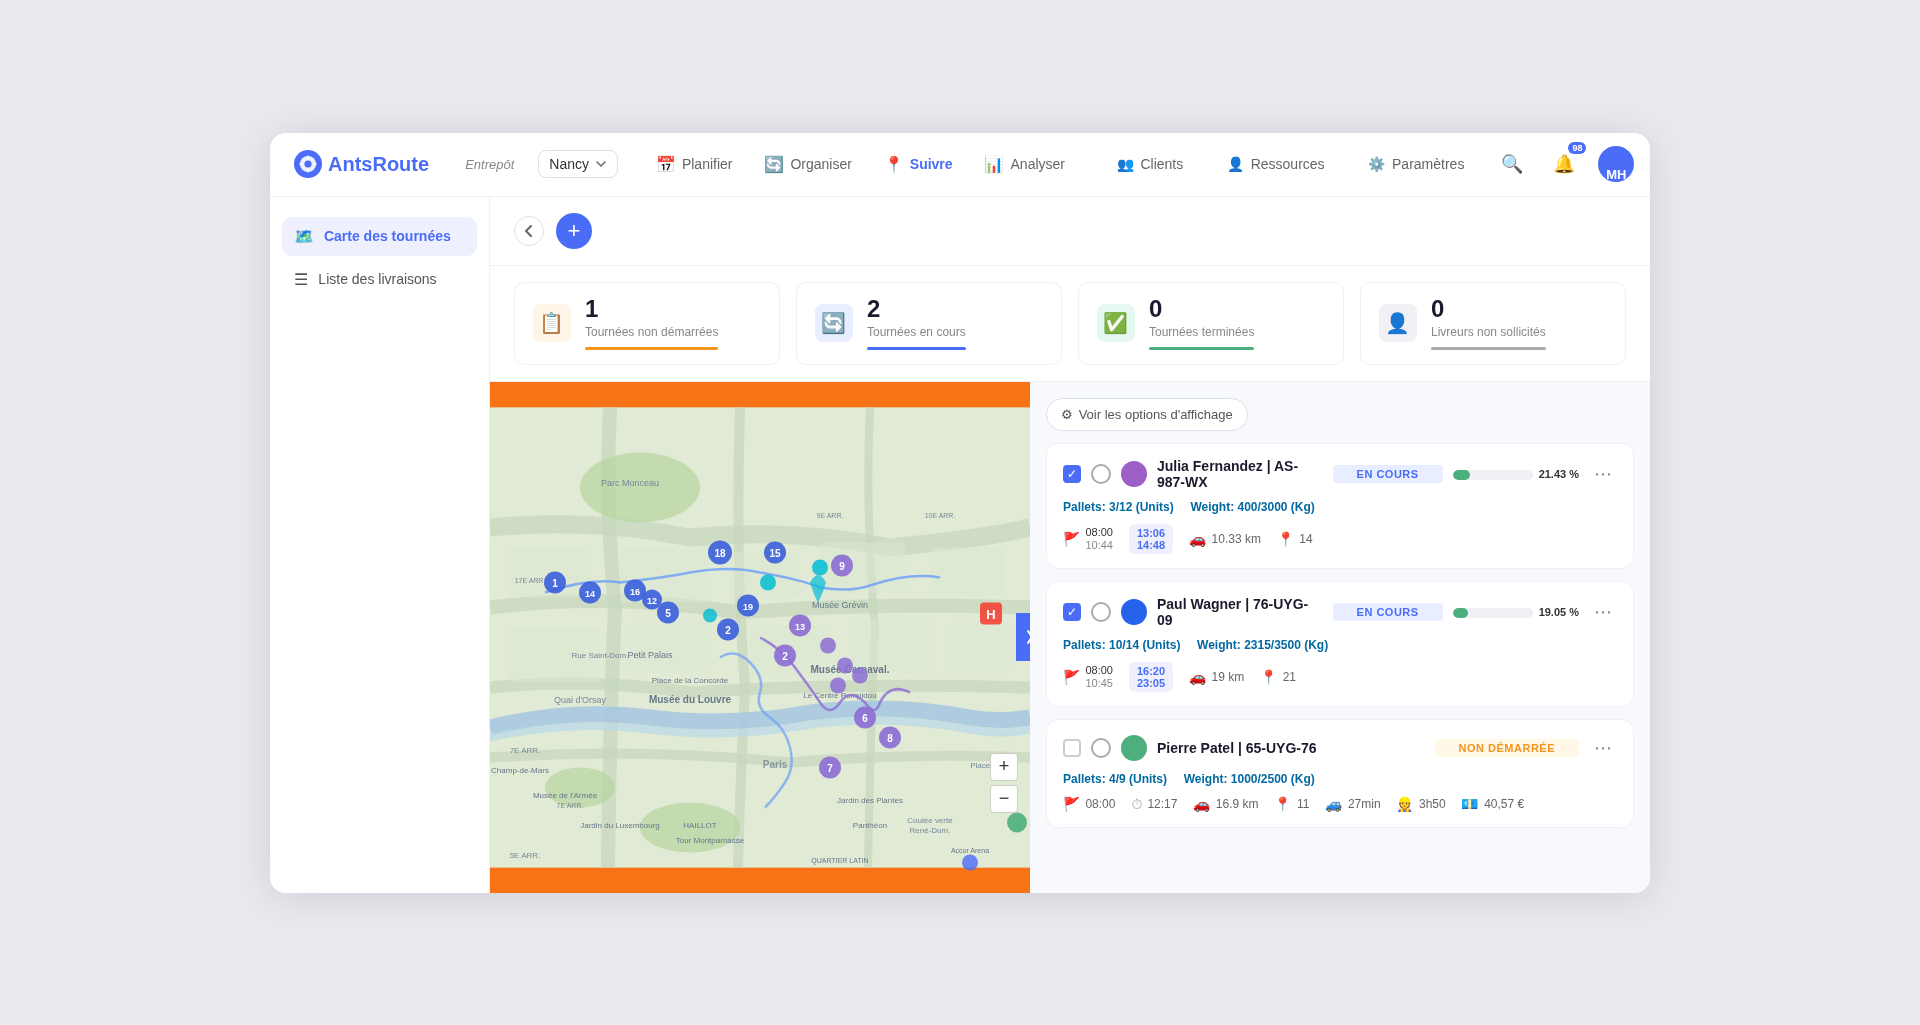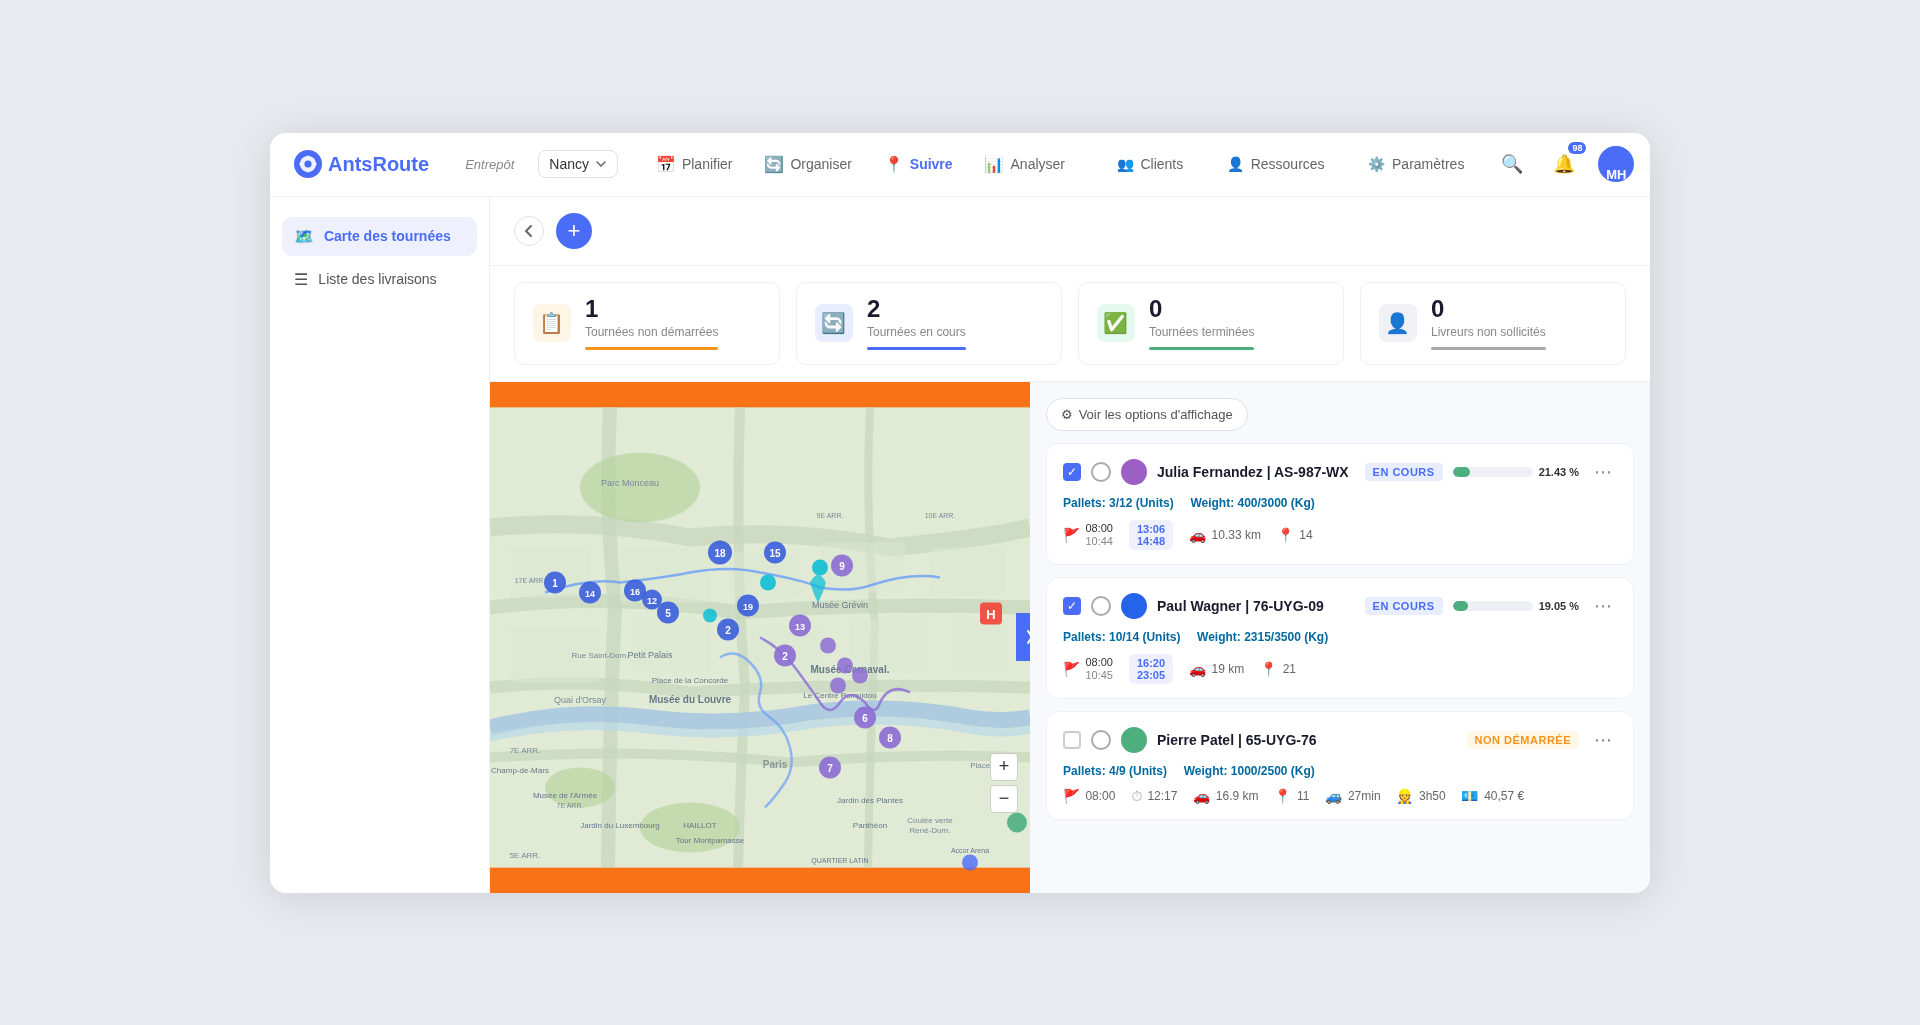--- a/index.html
+++ b/index.html
@@ -386,35 +386,35 @@
     }
     .route-name {
       flex: 1;
       font-size: 14px;
       font-weight: 600;
       color: #1a1a2e;
     }
     .status-badge {
       font-size: 11px;
       font-weight: 700;
-      padding: 3px 8px;
+      padding: 3px 24px;
       border-radius: 4px;
       letter-spacing: 0.5px;
     }
     .status-en-cours {
       background: #e8eeff;
       color: #4a6cf7;
     }
     .status-non-demarree {
       background: #fff8e6;
       color: #f5941d;
     }
     .progress-bar-wrap {
       display: flex;
-      align-items: center;
+      align-items: flex-end;
       gap: 6px;
     }
     .progress-bar {
       width: 80px;
       height: 10px;
       background: #eef0f5;
       border-radius: 5px;
       overflow: hidden;
     }
     .progress-fill {

